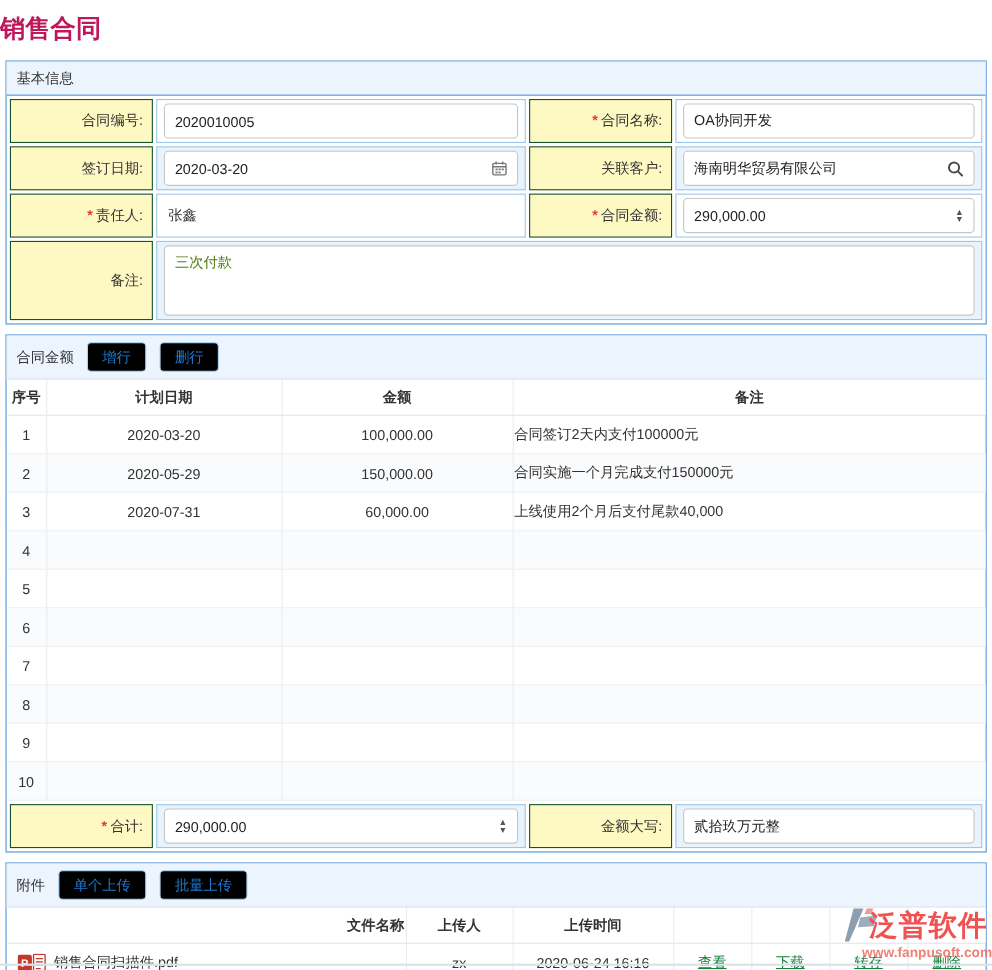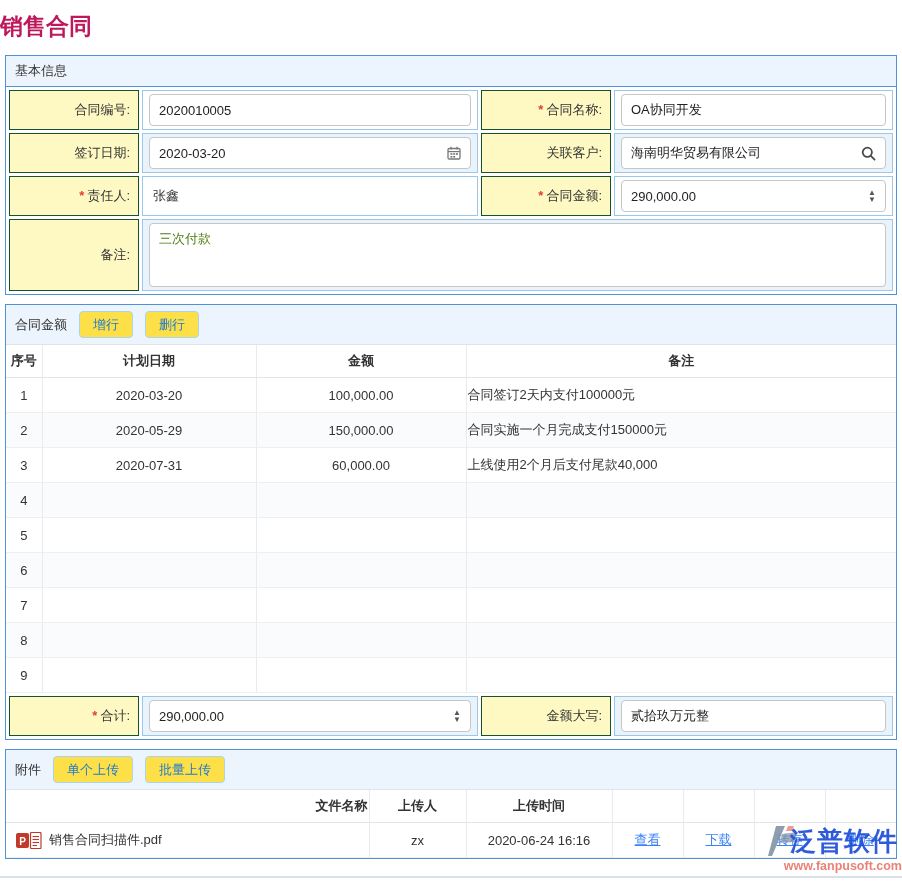--- a/index.html
+++ b/index.html
@@ -62,25 +62,25 @@
   .spin{
     display:flex;flex-direction:column;align-items:center;
     color:#555;font-size:8px;line-height:7px;margin-left:8px;
     user-select:none;
   }
   .ico{display:inline-flex;align-items:center;margin-left:8px;}
 
   
   .btn{
     display:inline-block;
-    background:#fde047;border:1px solid #abd2f1;color:#1f7ad0;
+    background:#000000;border:1px solid #abd2f1;color:#1f7ad0;
     border-radius:4px;padding:4px 13px;font-size:13px;
     cursor:pointer;line-height:17px;
   }
-  .alink{color:#3b82f6;text-decoration:underline;cursor:pointer;}
+  .alink{color:#15803d;text-decoration:underline;cursor:pointer;}
 
   
   table.grid{width:100%;border-collapse:collapse;font-size:13px;table-layout:fixed;}
   .grid th{
     font-weight:bold;color:#333;height:30px;
     border-bottom:1px solid #e2e6ea;background:#fff;
     overflow:hidden;white-space:nowrap;
   }
   .grid td{height:32px;border-bottom:1px solid #edeff2;overflow:hidden;white-space:nowrap;}
   .grid tr.shade td{background:#fafbfd;}
@@ -92,21 +92,21 @@
   
   .pdf-ic{display:inline-flex;align-items:center;gap:1px;}
 
   
   .watermark{
     position:absolute;left:768px;top:822px;width:134px;
     opacity:.92;pointer-events:none;z-index:5;
   }
   .wm-row{display:flex;align-items:center;}
   .wm-brand{
-    font-size:26px;font-weight:bold;color:#1d4ed8;
+    font-size:26px;font-weight:bold;color:#ef4444;
     letter-spacing:1px;white-space:nowrap;margin-left:-8px;
   }
   .wm-url{
     font-size:12.5px;font-weight:bold;color:#e9786c;
     text-align:right;margin-top:-2px;white-space:nowrap;
   }
   .page-divider{
     position:absolute;left:0;top:876px;width:902px;height:0;
     border-top:2px solid #dbe1e8;
   }
@@ -274,20 +274,26 @@
         <td class="c-left"></td>
       </tr>
       <tr class="shade">
         <td class="vline c-center">8</td>
         <td class="vline c-center"></td>
         <td class="vline c-center"></td>
         <td class="c-left"></td>
       </tr>
       <tr>
         <td class="vline c-center">9</td>
+        <td class="vline c-center"></td>
+        <td class="vline c-center"></td>
+        <td class="c-left"></td>
+      </tr>
+      <tr class="shade">
+        <td class="vline c-center">10</td>
         <td class="vline c-center"></td>
         <td class="vline c-center"></td>
         <td class="c-left"></td>
       </tr>
     </tbody>
   </table>
   <table class="form-table">
     <tbody>
         <tr>
       <td class="flabel">

